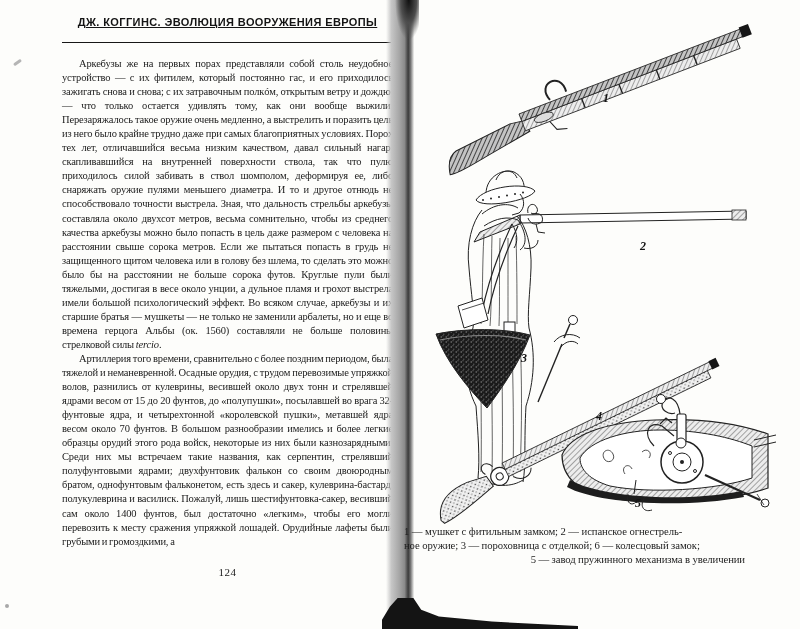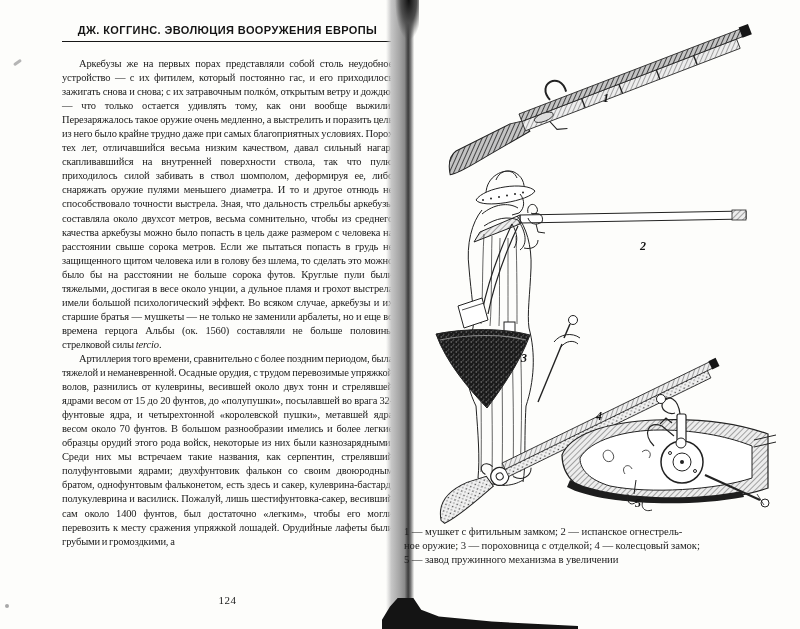--- a/index.html
+++ b/index.html
@@ -2,33 +2,34 @@
 <html><head>
 <meta charset="utf-8">
 <style>
   html,body{margin:0;padding:0;background:#e9e9e7;}
   .scan{
     position:relative;width:800px;height:629px;background:#fdfdfb;overflow:hidden;
     font-family:"Liberation Serif", serif;color:#1b1b1b;
   }
   
   .header{
-    position:absolute;left:62px;top:24px;width:331px;text-align:center;
+    position:absolute;left:62px;top:16px;width:331px;text-align:center;
     font-family:"Liberation Sans", sans-serif;font-weight:bold;font-size:11px;
-    letter-spacing:.4px;padding-bottom:5px;border-bottom:1.7px solid #171717;
+    letter-spacing:.4px;padding-bottom:14px;border-bottom:1.7px solid #171717;
     color:#141414;
+    text-decoration:underline;
   }
   .body-text{
     position:absolute;left:62px;top:57px;width:331px;
     font-size:10.5px;line-height:14.05px;text-align:justify;
     letter-spacing:-.18px;word-spacing:-.6px;
   }
   .body-text p{margin:0;text-indent:17px;}
   .pagenum{
-    position:absolute;left:62px;top:594px;width:331px;text-align:center;
+    position:absolute;left:62px;top:566px;width:331px;text-align:center;
     font-size:11px;letter-spacing:.5px;
   }
   
   .gutter{
     position:absolute;left:386px;top:0;width:30px;height:629px;
     background:linear-gradient(90deg,
       rgba(200,200,200,0) 0%,#c6c6c6 18%,#a5a5a5 45%,#8a8a8a 62%,
       #3a3a3a 74%,#757575 82%,rgba(255,255,255,0) 94%);
   }
   .gutter-top{
@@ -47,21 +48,21 @@
   
   .figures{position:absolute;left:420px;top:10px;}
   .fig-label{
     font-family:"Liberation Serif", serif;font-style:italic;font-weight:bold;
     font-size:12px;fill:#151515;
   }
   .caption{
     position:absolute;left:404px;top:525px;width:341px;
     font-size:10.7px;line-height:13.9px;letter-spacing:-.1px;color:#1d1d1d;
   }
-  .caption .c3{text-align:left;}
+  .caption .c3{text-align:right;}
 </style>
 </head>
 <body>
 
 <div class="scan">
 
   <div class="header">ДЖ. КОГГИНС. ЭВОЛЮЦИЯ ВООРУЖЕНИЯ ЕВРОПЫ</div>
 
   <div class="body-text">
     <p><span>Аркебузы же на первых порах представляли собой столь неудобное устройство — с их фитилем, который постоянно гас, и его приходилось зажигать снова и снова; с их затравочным полкóм, открытым ветру и дождю, — что только остается удивлять тому, как они вообще выжили. Перезаряжалось такое оружие очень медленно, а выстрелить и поразить цель из него было крайне трудно даже при самых благоприятных условиях. Порох тех лет, отличавшийся весьма низким качеством, давал сильный нагар, скапливавшийся на внутренней поверхности ствола, так что пулю приходилось силой забивать в ствол шомполом, деформируя ее, либо снаряжать оружие пулями меньшего диаметра. И то и другое отнюдь не способствовало точности выстрела. Зная, что дальность стрельбы аркебузы составляла около двухсот метров, весьма сомнительно, чтобы из среднего качества аркебузы можно было попасть в цель даже размером с человека на расстоянии свыше сорока метров. Если же пытаться попасть в грудь не защищенного щитом человека или в голову без шлема, то сделать это можно было бы на расстоянии не больше сорока футов. Круглые пули были тяжелыми, достигая в весе около унции, а дульное пламя и грохот выстрела имели большой психологический эффект. Во всяком случае, аркебузы и их старшие братья — мушкеты — не только не заменили арбалеты, но и еще во времена герцога Альбы (ок. 1560) составляли не больше половины стрелковой силы </span><i>tercio</i><span>.</span></p>
@@ -193,17 +194,17 @@
       <path d="M225,487 c-6,8 -2,16 7,13 M208,484 c-2,10 4,12 8,8 M216,470 l-2,14"></path>
       <path d="M285,465 L340,490" stroke-width="2"></path>
       <circle cx="345" cy="493" r="4" fill="#fff"></circle>
       <path d="M337,484 l7,11" stroke-width="0.8"></path>
     </g>
     <text class="fig-label" x="215" y="497">5</text>
   </svg>
 
   <div class="caption">
     <div class="c1">1 — мушкет с фитильным замком; 2 — испанское огнестрель-</div>
-    <div class="c2">ное оружие; 3 — пороховница с отделкой; 4 — колесцовый замок;</div>
+    <div class="c2">ное оружие; 3 — пороховница с отделкой; 6 — колесцовый замок;</div>
     <div class="c3">5 — завод пружинного механизма в увеличении</div>
   </div>
 
 </div>
 
 </body></html>

